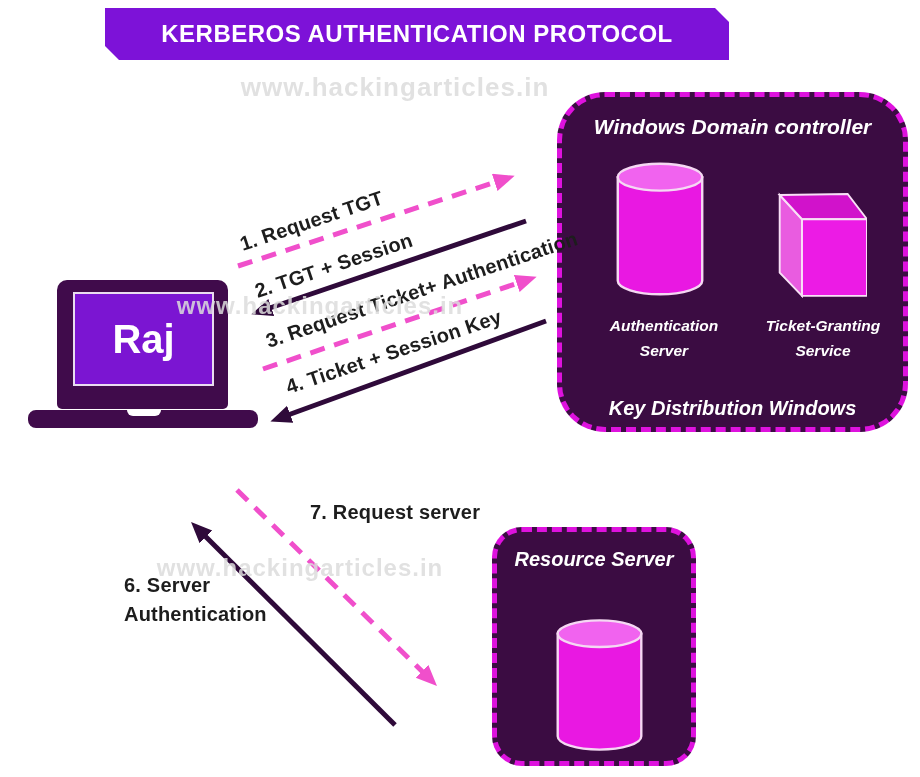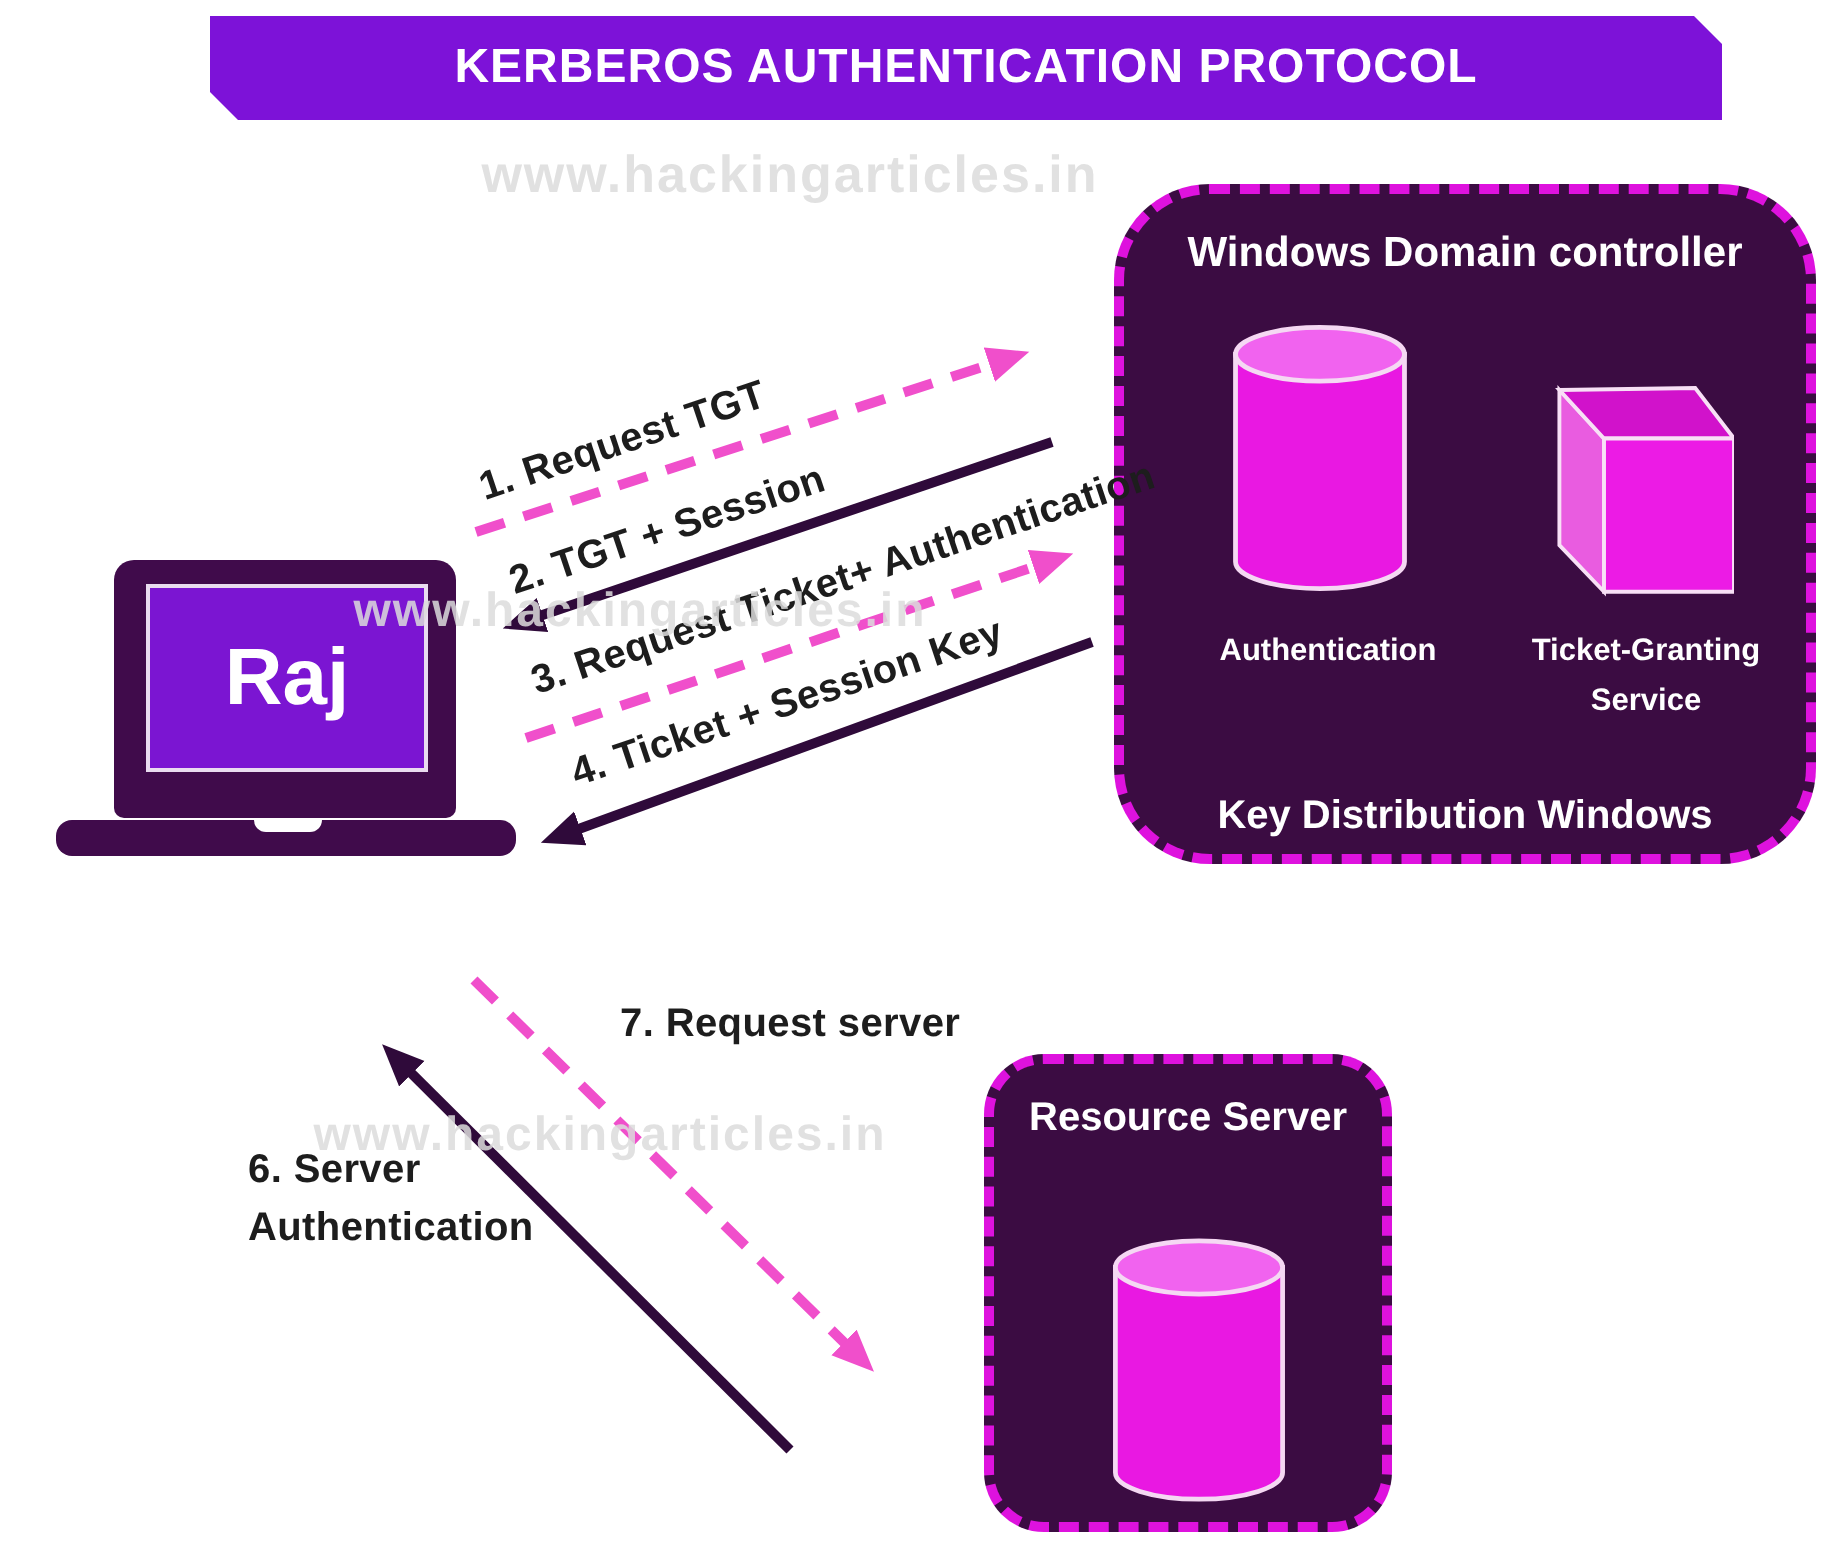--- a/index.html
+++ b/index.html
@@ -13,38 +13,38 @@
     --screen:#7b15d2;
     --laptop:#400b4b;
     --label:#1d1d1d;
     --watermark:#dcdcdc;
   }
   html,body{margin:0;padding:0;}
   body{font-family:"Liberation Sans", sans-serif; background:#ffffff;}
   .stage{position:relative;width:920px;height:777px;background:#ffffff;overflow:hidden;}
 
   .banner{
-    position:absolute;left:105px;top:8px;width:756px;height:52px;
+    position:absolute;left:105px;top:8px;width:624px;height:52px;
     background:var(--banner-bg);
     clip-path:polygon(0 0, calc(100% - 14px) 0, 100% 14px, 100% 100%, 14px 100%, 0 calc(100% - 14px));
     display:flex;align-items:center;justify-content:center;
   }
   .banner-text{color:#ffffff;font-size:24px;font-weight:bold;letter-spacing:.5px;}
 
   .watermark{
     position:absolute;color:var(--watermark);font-weight:bold;text-align:center;
     letter-spacing:1px;z-index:6;opacity:.85;white-space:nowrap;pointer-events:none;
   }
   .wm1{left:210px;top:72px;width:370px;font-size:26px;}
   .wm2{left:155px;top:292px;width:330px;font-size:24px;}
   .wm3{left:145px;top:554px;width:310px;font-size:24px;}
 
   .dashedbox{
     position:absolute;background:var(--box-bg);
-    border:5px dashed var(--box-border);box-sizing:border-box;
+    border:5px dashed var(--box-border);box-sizing:border-box;font-style:italic;
   }
   .kdc{left:557px;top:92px;width:351px;height:340px;border-radius:48px;}
   .kdc-title{position:absolute;top:18px;left:0;width:100%;text-align:center;
     color:#fff;font-size:21px;font-weight:bold;}
   .kdc-footer{position:absolute;top:300px;left:0;width:100%;text-align:center;
     color:#fff;font-size:20px;font-weight:bold;}
   .sub-label{position:absolute;color:#fff;font-size:15.5px;font-weight:bold;
     text-align:center;line-height:25px;}
   .auth-label{left:18px;top:216px;width:168px;}
   .tgs-label{left:186px;top:216px;width:150px;}
@@ -109,20 +109,21 @@
     </svg>
 
     <svg class="icon-svg" style="left:208px;top:90px;" width="97" height="112" viewBox="0 0 100 115">
       <polygon points="10,8 33,33 33,112 10,88" fill="#e95ce0" stroke="#f8e0f6" stroke-width="2"></polygon>
       <polygon points="10,8 80,7 100,33 33,33" fill="#d112cb" stroke="#f8e0f6" stroke-width="2"></polygon>
       <polygon points="33,33 100,33 100,112 33,112" fill="#ec1be5" stroke="#f8e0f6" stroke-width="2"></polygon>
     </svg>
 
     <div class="sub-label auth-label">
       <div>Authentication</div>
+      <div>Server</div>
     </div>
     <div class="sub-label tgs-label">
       <div>Ticket-Granting</div>
       <div>Service</div>
     </div>
 
     <div class="kdc-footer">Key Distribution Windows</div>
   </div>
 
   <div class="dashedbox resource">

